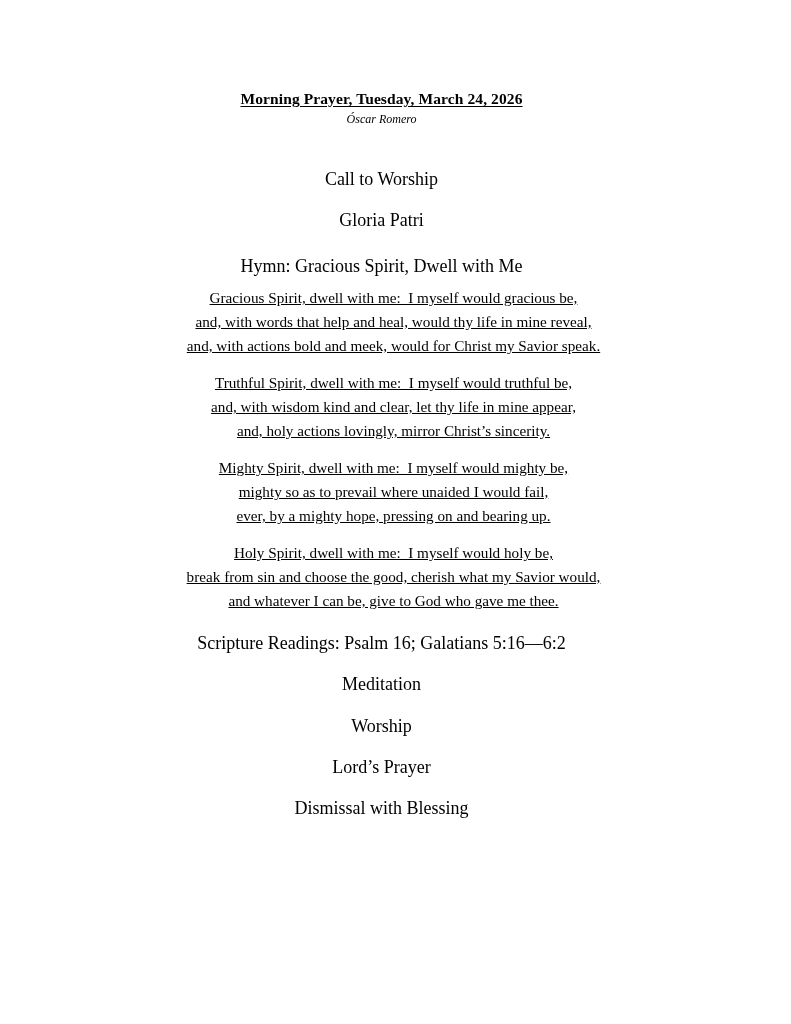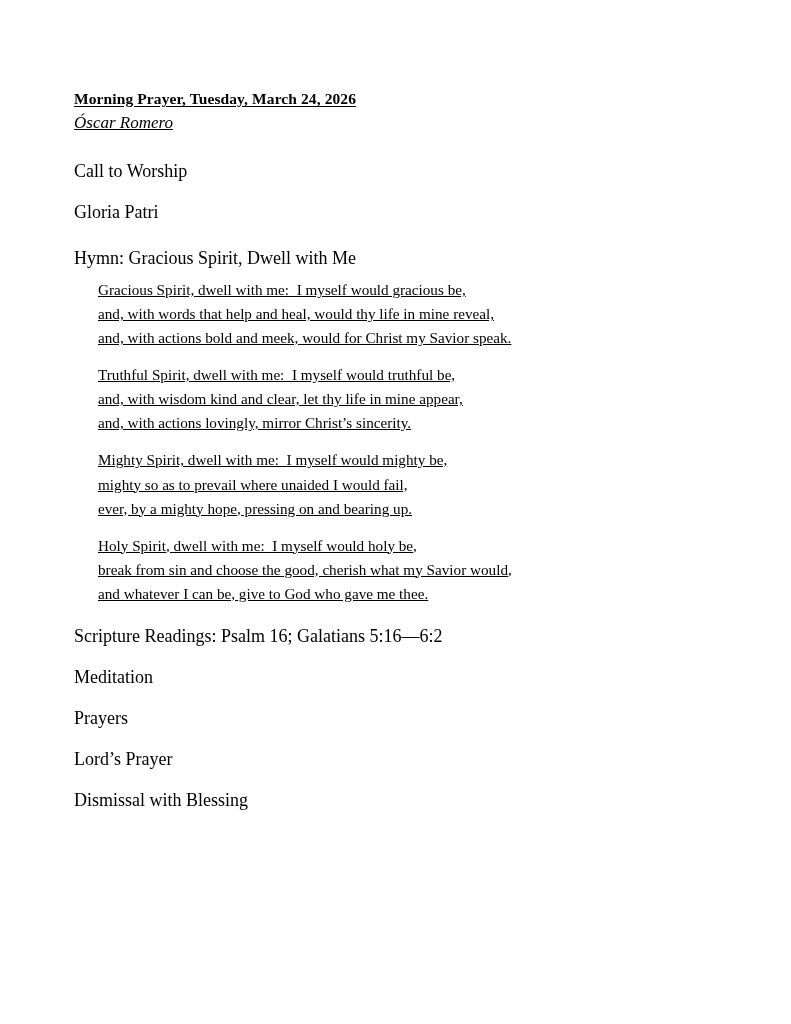--- a/index.html
+++ b/index.html
@@ -13,35 +13,35 @@
     font-family: "Liberation Serif", "DejaVu Serif", serif;
     color: #000000;
     -webkit-font-smoothing: antialiased;
   }
   .page {
     position: relative;
     width: 791px;
     height: 772px;
     box-sizing: border-box;
     padding: 88px 102px 0 74px;
+    text-align: center;
   }
   .doc-title {
     font-size: 15.5px;
     line-height: 1.45;
     text-decoration: underline;
     text-underline-offset: 2px;
     margin: 0 0 1px 0;
     letter-spacing: 0.1px;
   }
   .doc-subtitle {
-    font-size: 17px;
+    font-size: 12px;
     font-style: italic;
     line-height: 1.45;
-    margin: 0 0 22px 0;
-    text-decoration: underline;
+    margin: 0 0 37px 0;
   }
   .order-item {
     font-size: 18px;
     line-height: 1.45;
     margin: 0 0 15px 0;
   }
   .order-item.hymn-head {
     margin-bottom: 7px;
     margin-top: 20px;
   }
@@ -85,21 +85,21 @@
 
     <p class="stanza">
       <span class="line">Gracious Spirit, dwell with me:  I myself would gracious be,</span>
       <span class="line">and, with words that help and heal, would thy life in mine reveal,</span>
       <span class="line">and, with actions bold and meek, would for Christ my Savior speak.</span>
     </p>
 
     <p class="stanza">
       <span class="line">Truthful Spirit, dwell with me:  I myself would truthful be,</span>
       <span class="line">and, with wisdom kind and clear, let thy life in mine appear,</span>
-      <span class="line">and, with actions lovingly, mirror Christ’s sincerity.</span>
+      <span class="line">and, holy actions lovingly, mirror Christ’s sincerity.</span>
     </p>
 
 
     <p class="stanza">
       <span class="line">Mighty Spirit, dwell with me:  I myself would mighty be,</span>
       <span class="line">mighty so as to prevail where unaided I would fail,</span>
       <span class="line">ever, by a mighty hope, pressing on and bearing up.</span>
     </p>
 
     <p class="stanza">
@@ -107,19 +107,19 @@
       <span class="line">break from sin and choose the good, cherish what my Savior would,</span>
       <span class="line">and whatever I can be, give to God who gave me thee.</span>
     </p>
 
   </div>
 
   <div class="order-item after-hymn">Scripture Readings:  Psalm 16; Galatians 5:16—6:2</div>
 
   <div class="order-item">Meditation</div>
 
-  <div class="order-item">Prayers</div>
+  <div class="order-item">Worship</div>
 
   <div class="order-item">Lord’s Prayer</div>
 
   <div class="order-item">Dismissal with Blessing</div>
 
 </div>
 
 </body></html>

